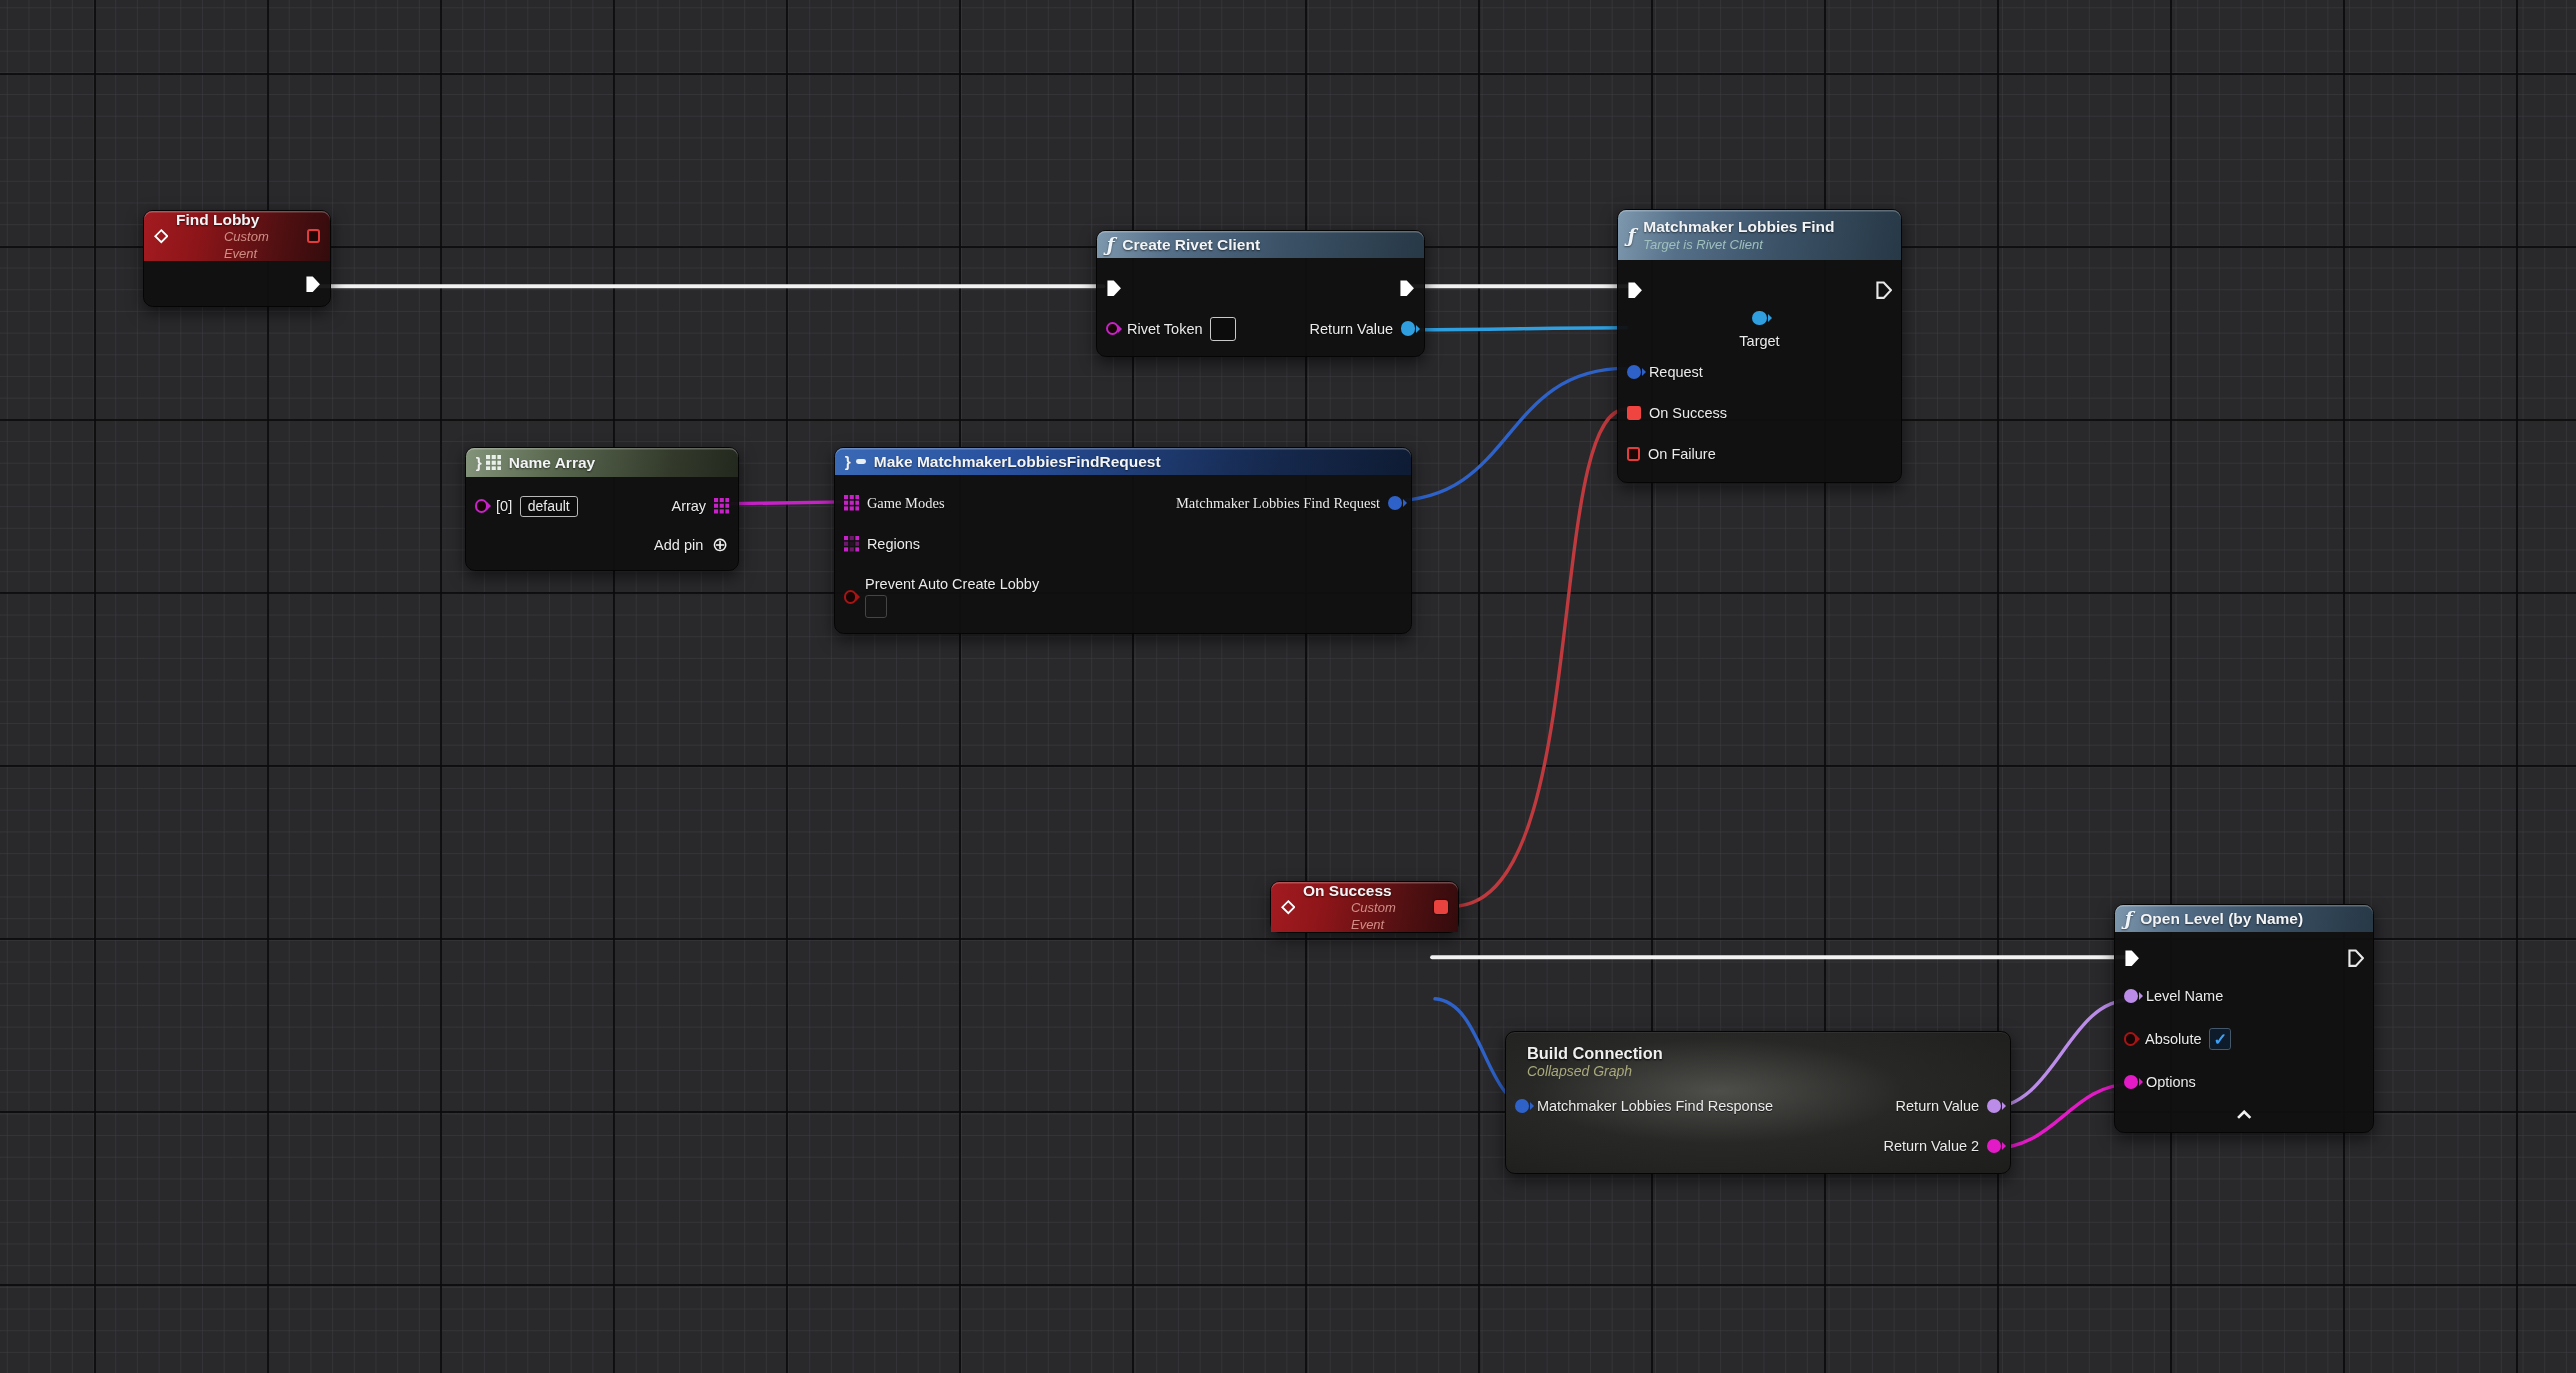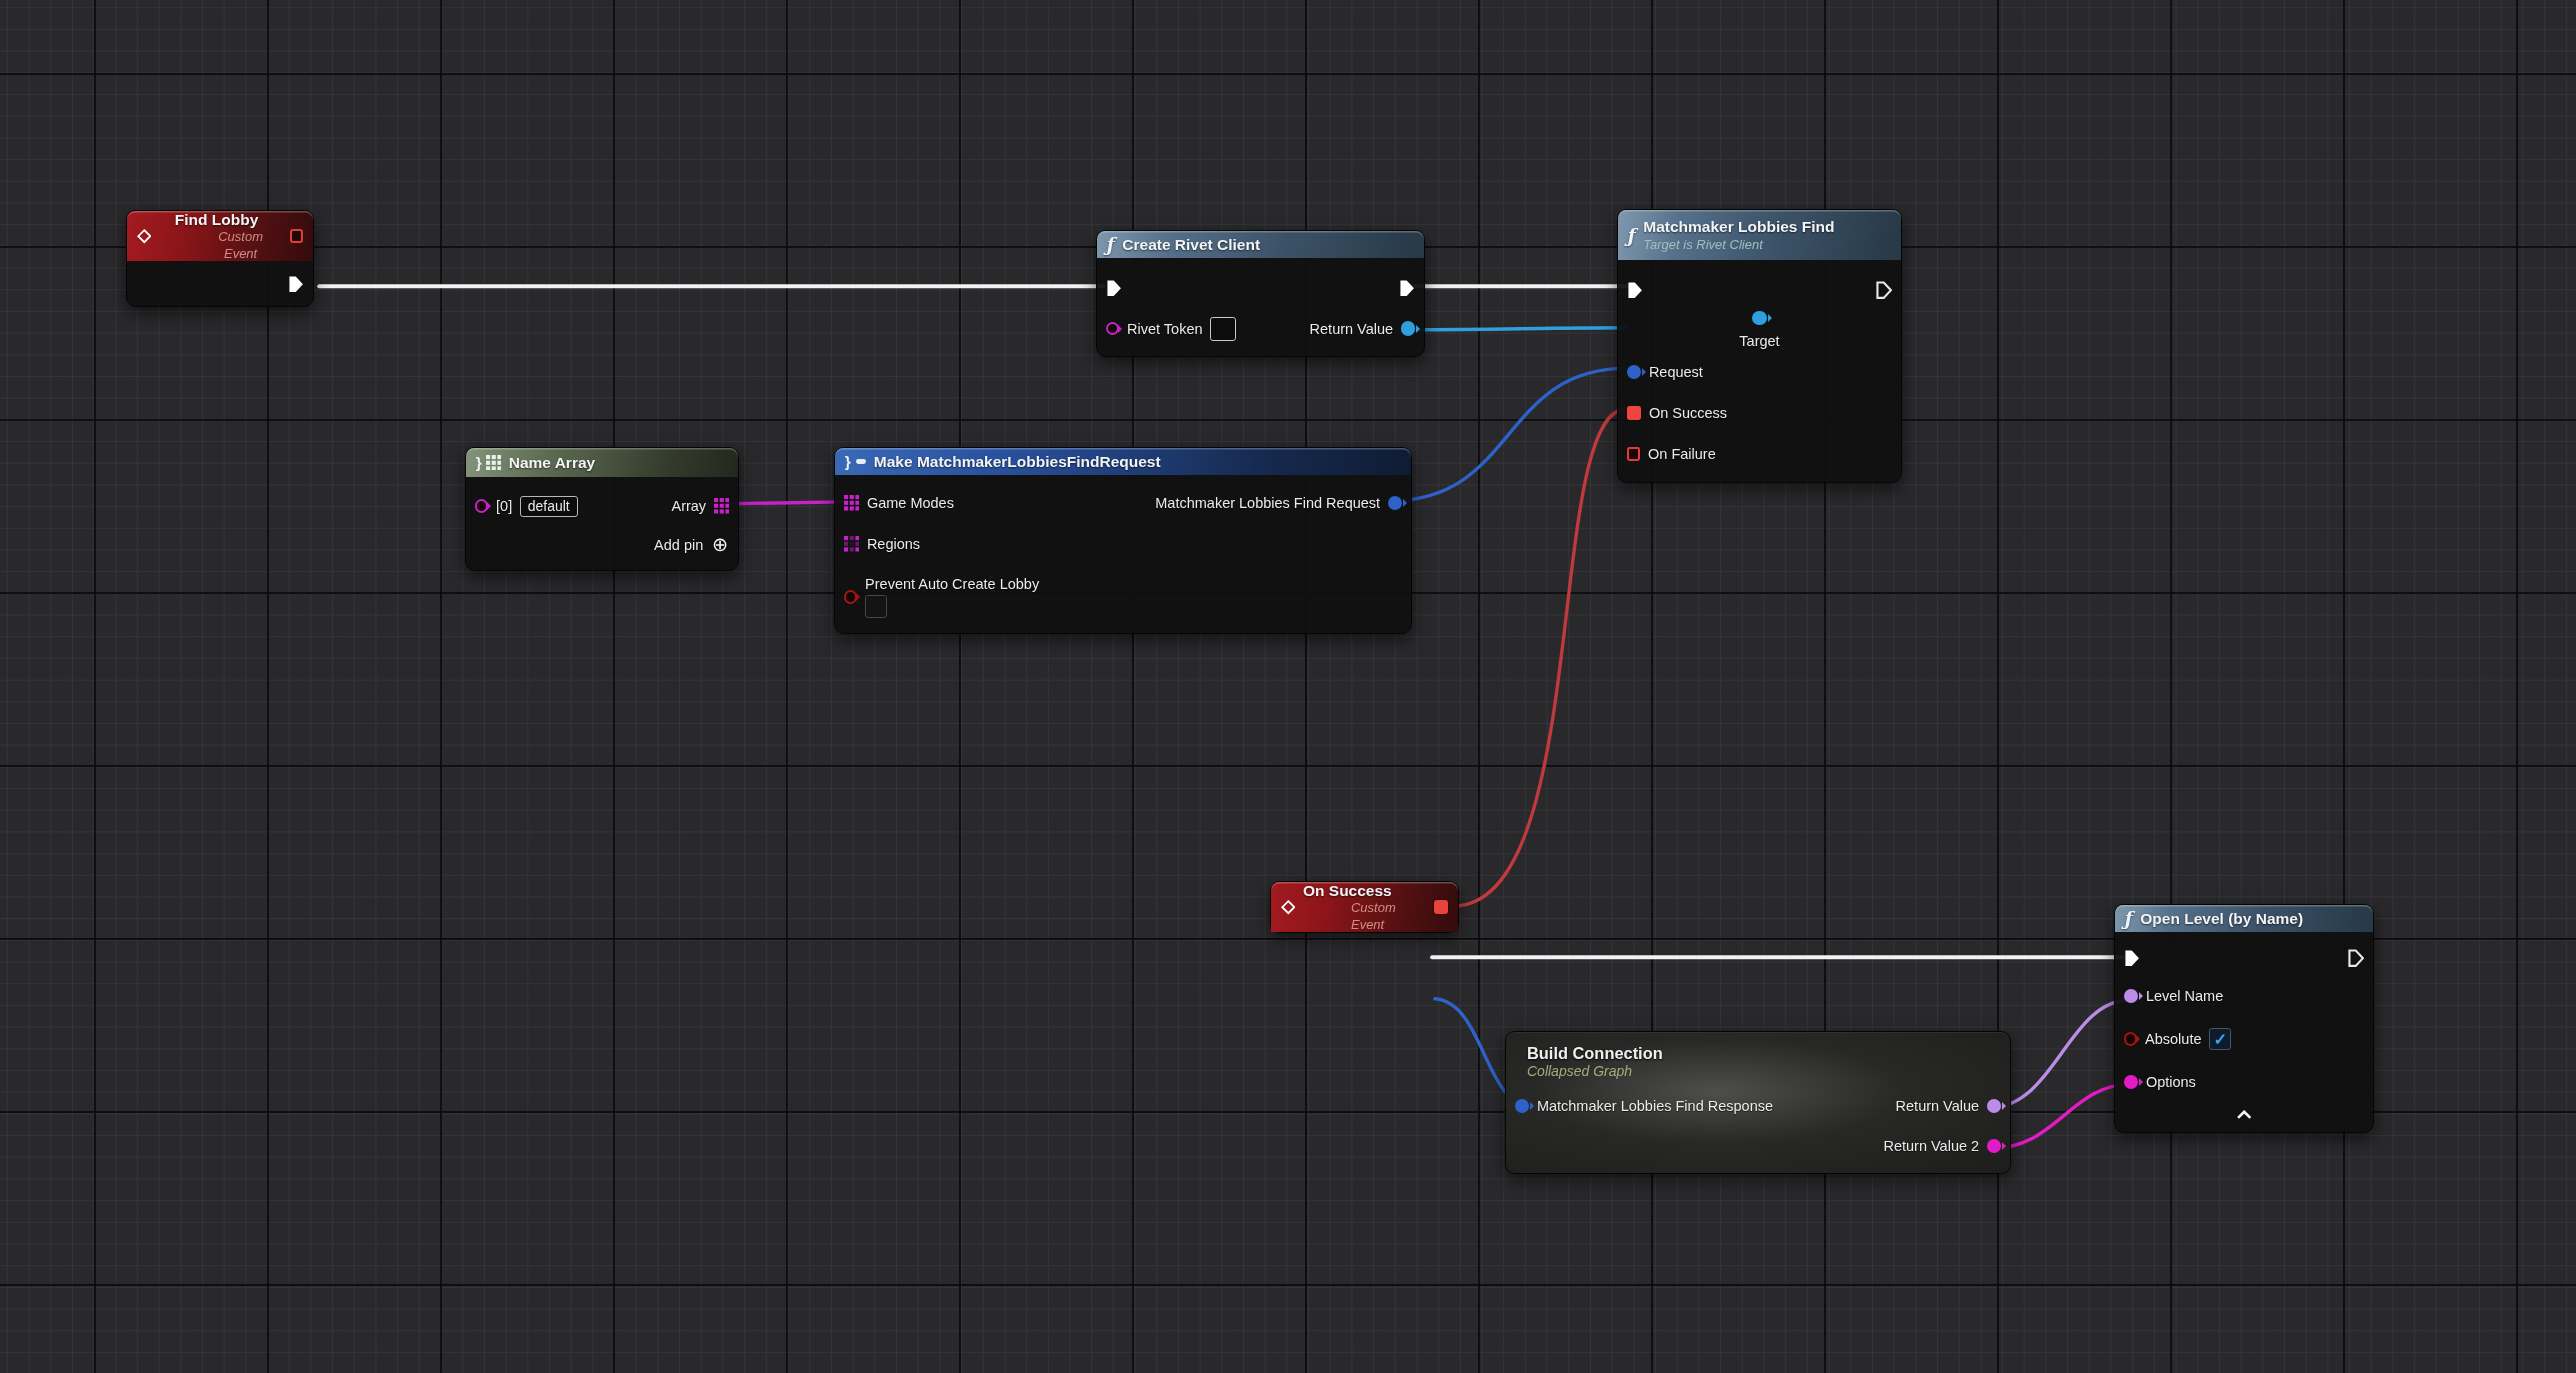--- a/index.html
+++ b/index.html
@@ -92,21 +92,21 @@
     <path class="wire" d="M 1462 341 C 1545 341 1600 339 1682 339" stroke="#2f9fe0"></path>
     <path class="wire" d="M 1438 518 C 1568 518 1552 381 1682 381" stroke="#2e62c8"></path>
     <path class="wire" d="M 1500 937 C 1648 943 1596 423 1682 423" stroke="#bf3a3e"></path>
     <path class="wire exec" d="M 1481 990 L 2198 990" stroke="#f2f2f2"></path>
     <path class="wire" d="M 1484 1033 C 1536 1037 1534 1146 1588 1146" stroke="#2e62c8"></path>
     <path class="wire" d="M 2056 1146 C 2126 1146 2138 1034 2204 1034" stroke="#bb8ce8"></path>
     <path class="wire" d="M 2056 1188 C 2126 1190 2140 1122 2204 1121" stroke="#e31bc7"></path>
     <path class="wire" d="M 752 521 L 874 519" stroke="#c722c7"></path>
   </svg>
 
-  <div class="node" style="left:126px;top:210px;width:186px;text-align:center;">
+  <div class="node" style="left:143px;top:210px;width:186px;">
     <div class="hdr hdr-event h2">
       <svg class="dicon" viewBox="0 0 18 18">
           <path d="M9 1.6 L16.4 9 L9 16.4 L1.6 9 Z" fill="none" stroke="#fff" stroke-width="2.3"></path>
         </svg>
       <div class="tcol">
         <span class="title">Find Lobby</span>
         <span class="subtitle event-sub">Custom Event</span>
       </div>
       <span class="spacer"></span>
       <span class="delegate hollow"></span>
@@ -227,21 +227,21 @@
     </div>
   </div>
 
   <div class="node" style="left:834px;top:447px;width:576px;">
     <div class="hdr hdr-struct h1">
       <span class="bkt">}</span>
       <span class="sdash"></span>
       <span class="title">Make MatchmakerLobbiesFindRequest</span>
     </div>
     <div class="body" style="padding:7.7px 0 3.9px;">
-      <div class="row" style="height:41px;">
+      <div class="row" style="height:41px;font-family:Liberation Serif, serif;">
         <svg class="gridpin" viewBox="0 0 15 15" style="color: rgb(199, 34, 199);">
           <rect x="0" y="0" width="4" height="4"></rect>
             <rect x="5.5" y="0" width="4" height="4"></rect>
             <rect x="11" y="0" width="4" height="4"></rect>
           <rect x="0" y="5.5" width="4" height="4"></rect>
             <rect x="5.5" y="5.5" width="4" height="4"></rect>
             <rect x="11" y="5.5" width="4" height="4"></rect>
           <rect x="0" y="11" width="4" height="4"></rect>
             <rect x="5.5" y="11" width="4" height="4"></rect>
             <rect x="11" y="11" width="4" height="4"></rect>

